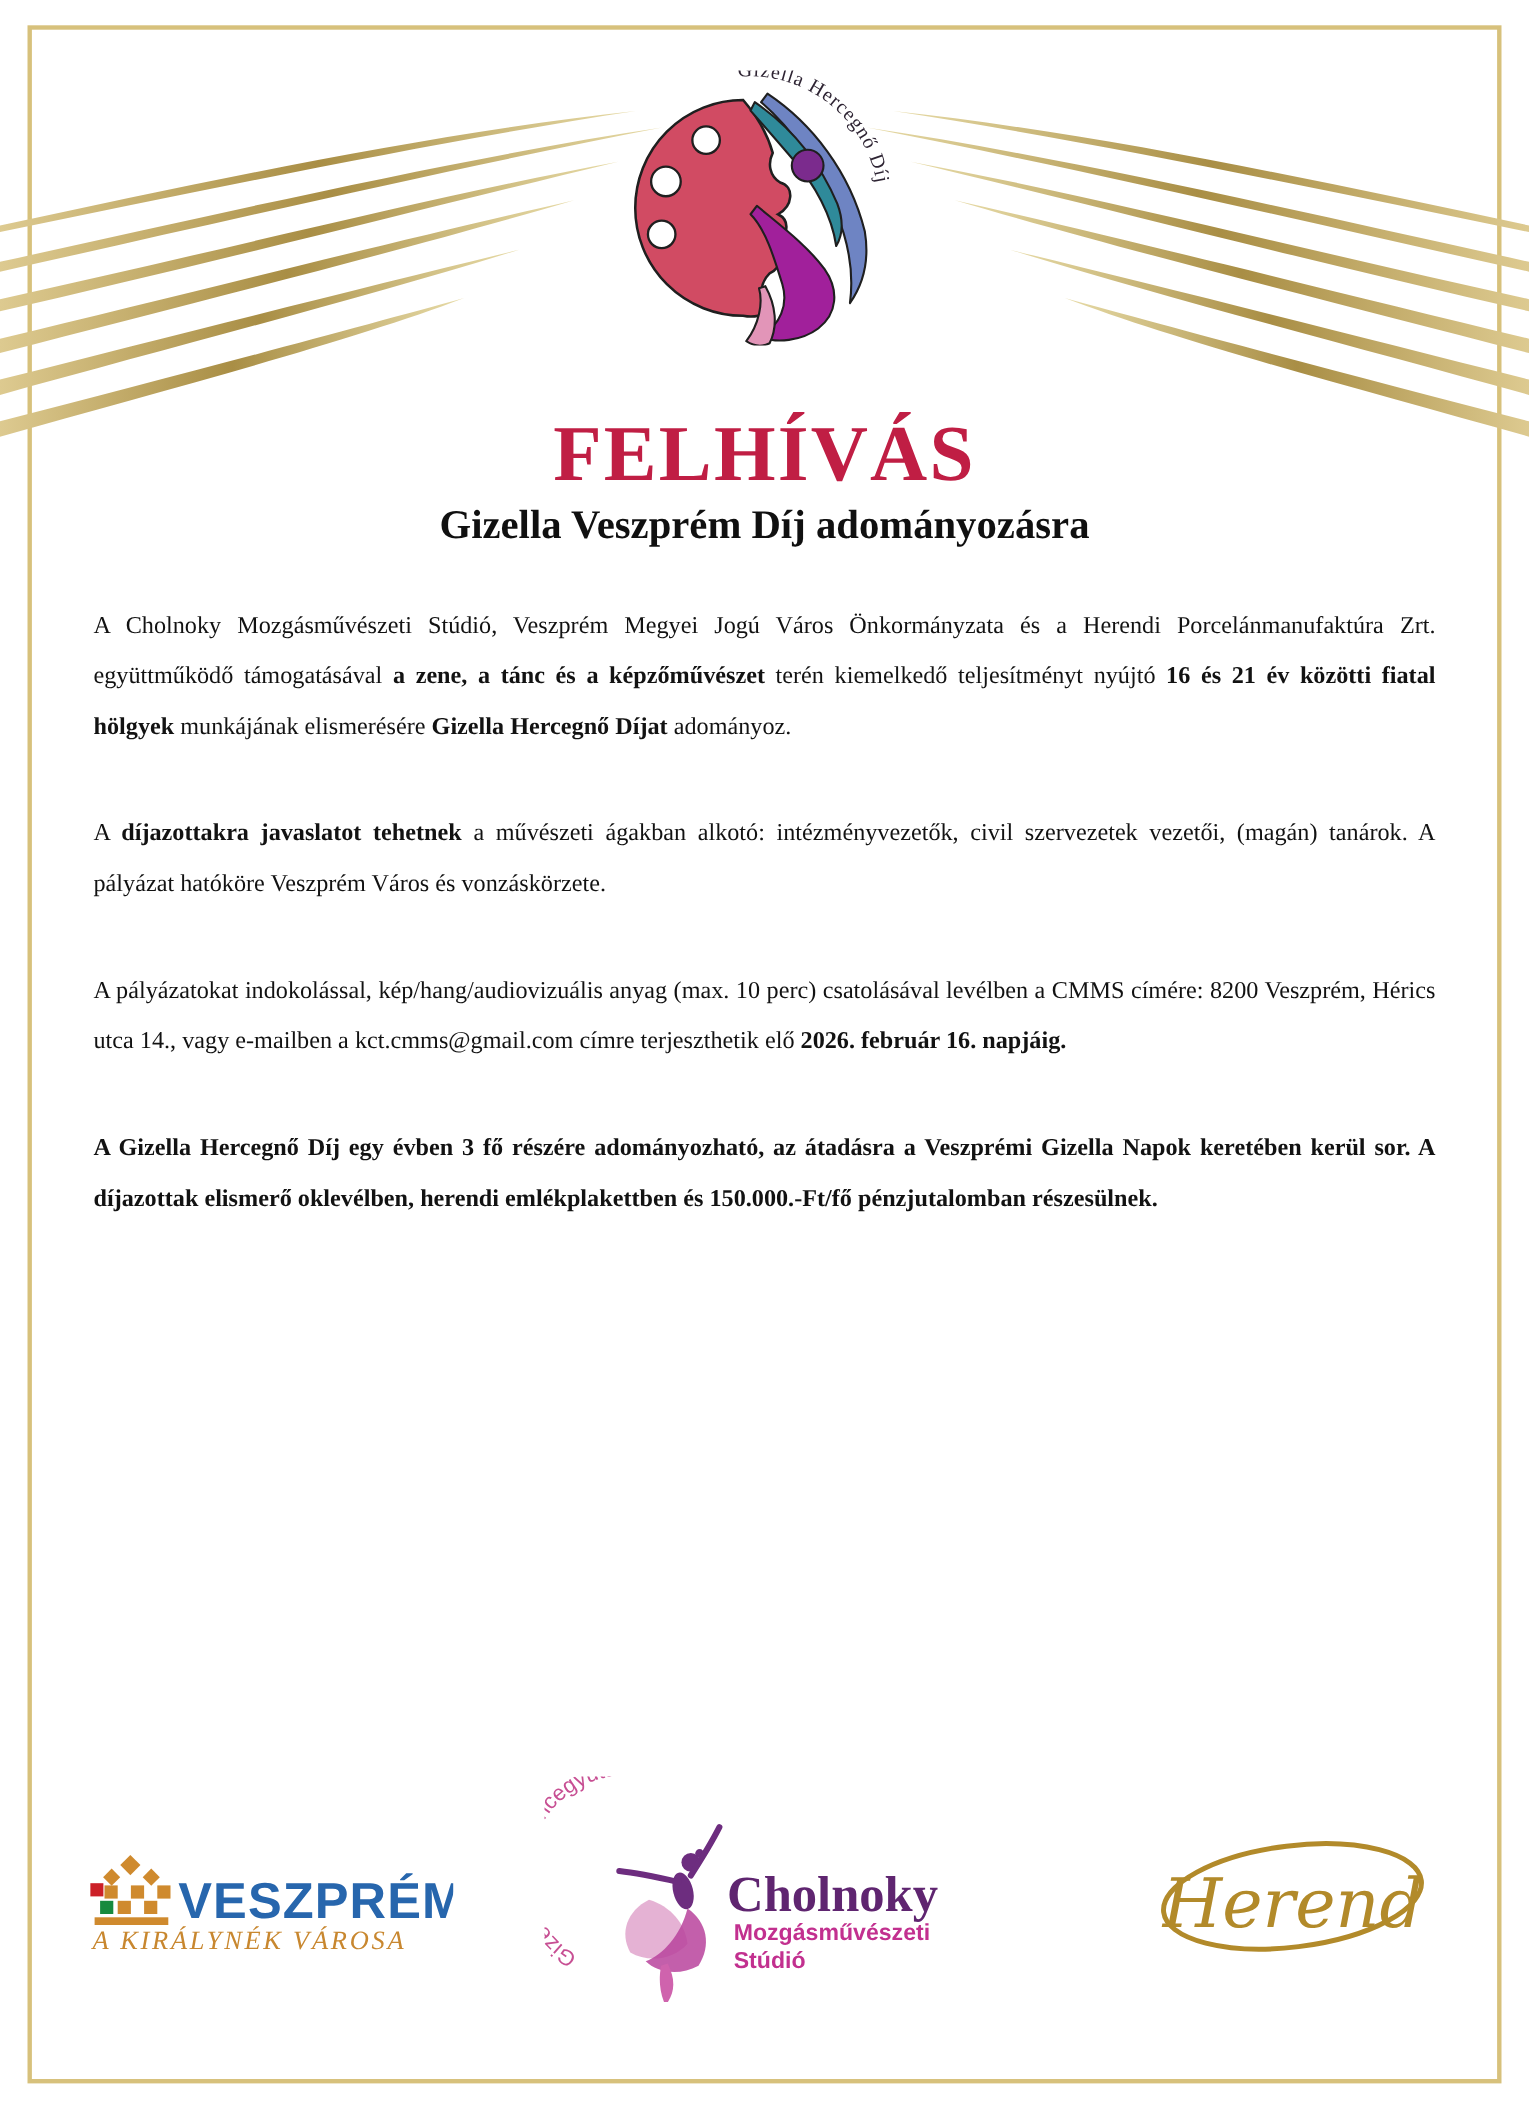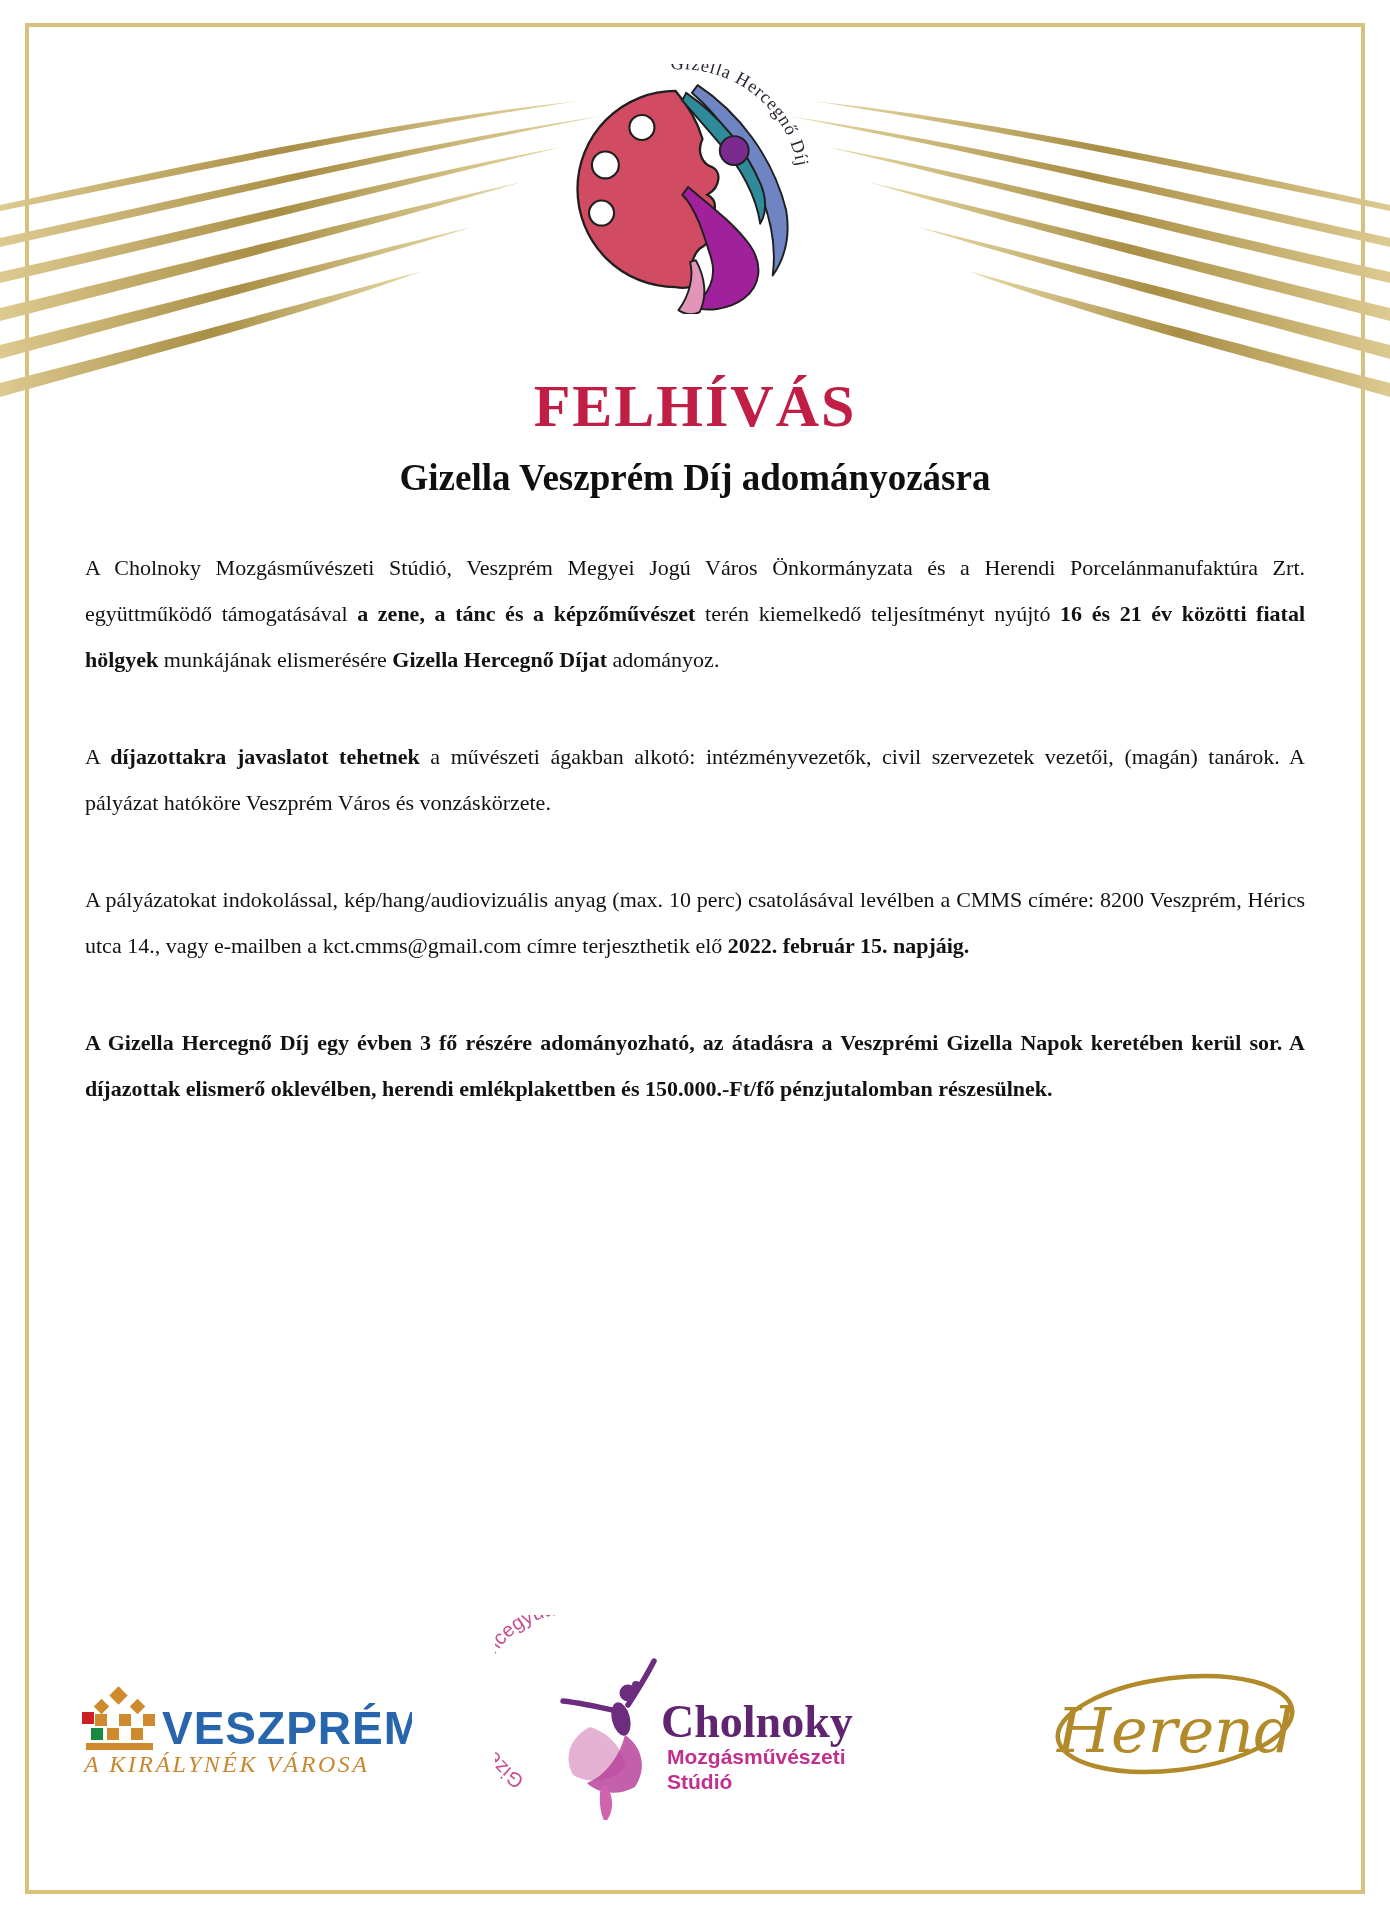--- a/index.html
+++ b/index.html
@@ -3,21 +3,21 @@
 <meta charset="utf-8">
 <style>
   html,body{margin:0;padding:0;background:#ffffff;}
   .poster{position:relative;width:1390px;height:1920px;background:#ffffff;overflow:hidden;
           font-family:"Liberation Serif",serif;color:#161616;}
   .frame{position:absolute;left:25px;top:23px;right:25px;bottom:26px;
          border:4px solid #d7c17c;pointer-events:none;}
   .swooshes{position:absolute;left:0;top:0;width:1390px;height:460px;}
   .logo-main{position:absolute;left:550px;top:64px;width:280px;height:250px;}
   .title{position:absolute;left:0;top:376px;width:1390px;margin:0;text-align:center;
-         font-size:60px;font-weight:700;letter-spacing:2px;color:#c01e44;line-height:1;}
+         font-size:72px;font-weight:700;letter-spacing:2px;color:#c01e44;line-height:1;}
   .subtitle{position:absolute;left:0;top:458px;width:1390px;margin:0;text-align:center;
          font-size:37px;font-weight:700;color:#101010;line-height:1.1;}
   .body-text{position:absolute;left:85px;top:545px;width:1220px;font-size:22px;line-height:46px;
          text-align:justify;color:#121212;}
   .body-text p{margin:0 0 51px 0;}
   .b{font-weight:700;}
   .para-bold{font-weight:700;}
   .footer-veszprem{position:absolute;left:82px;top:1686px;width:330px;height:92px;}
   .footer-cholnoky{position:absolute;left:495px;top:1615px;width:390px;height:205px;}
   .footer-herend{position:absolute;left:1005px;top:1662px;width:310px;height:135px;}
@@ -83,21 +83,21 @@
       <textPath href="#logoArc">Gizella Hercegnő Díj</textPath>
     </text>
   </svg>
 
   <h1 class="title">FELHÍVÁS</h1>
   <h2 class="subtitle">Gizella Veszprém Díj adományozásra</h2>
 
   <div class="body-text">
     <p><span>A Cholnoky Mozgásművészeti Stúdió, Veszprém Megyei Jogú Város Önkormányzata és a Herendi Porcelánmanufaktúra Zrt. együttműködő támogatásával </span><span class="b">a zene, a tánc és a képzőművészet</span><span> terén kiemelkedő teljesítményt nyújtó </span><span class="b">16 és 21 év közötti fiatal hölgyek</span><span> munkájának elismerésére </span><span class="b">Gizella Hercegnő Díjat</span><span> adományoz.</span></p>
     <p><span>A </span><span class="b">díjazottakra javaslatot tehetnek</span><span> a művészeti ágakban alkotó: intézményvezetők, civil szervezetek vezetői, (magán) tanárok. A pályázat hatóköre Veszprém Város és vonzáskörzete.</span></p>
-    <p><span>A pályázatokat indokolással, kép/hang/audiovizuális anyag (max. 10 perc) csatolásával levélben a CMMS címére: 8200 Veszprém, Hérics utca 14., vagy e-mailben a kct.cmms@gmail.com címre terjeszthetik elő </span><span class="b">2022. február 15. napjáig.</span></p>
+    <p><span>A pályázatokat indokolással, kép/hang/audiovizuális anyag (max. 10 perc) csatolásával levélben a CMMS címére: 8200 Veszprém, Hérics utca 14., vagy e-mailben a kct.cmms@gmail.com címre terjeszthetik elő </span><span class="b">2026. február 16. napjáig.</span></p>
     <p class="para-bold"><span>A Gizella Hercegnő Díj egy évben 3 fő részére adományozható, az átadásra a Veszprémi Gizella Napok keretében kerül sor. A díjazottak elismerő oklevélben, herendi emlékplakettben és 150.000.-Ft/fő pénzjutalomban részesülnek.</span></p>
   </div>
 
   <svg class="footer-veszprem" viewBox="0 0 330 92" aria-hidden="true">
     <g>
       <rect x="30" y="3" width="13" height="13" transform="rotate(45 36.5 9.5)" fill="#cf8a2e"></rect>
       <rect x="14" y="15" width="11" height="11" transform="rotate(45 19.5 20.5)" fill="#cf8a2e"></rect>
       <rect x="50" y="15" width="11" height="11" transform="rotate(45 55.5 20.5)" fill="#cf8a2e"></rect>
       <rect x="0" y="26" width="12" height="12" fill="#cc2027"></rect>
       <rect x="13" y="28" width="12" height="12" fill="#cf8a2e"></rect>

